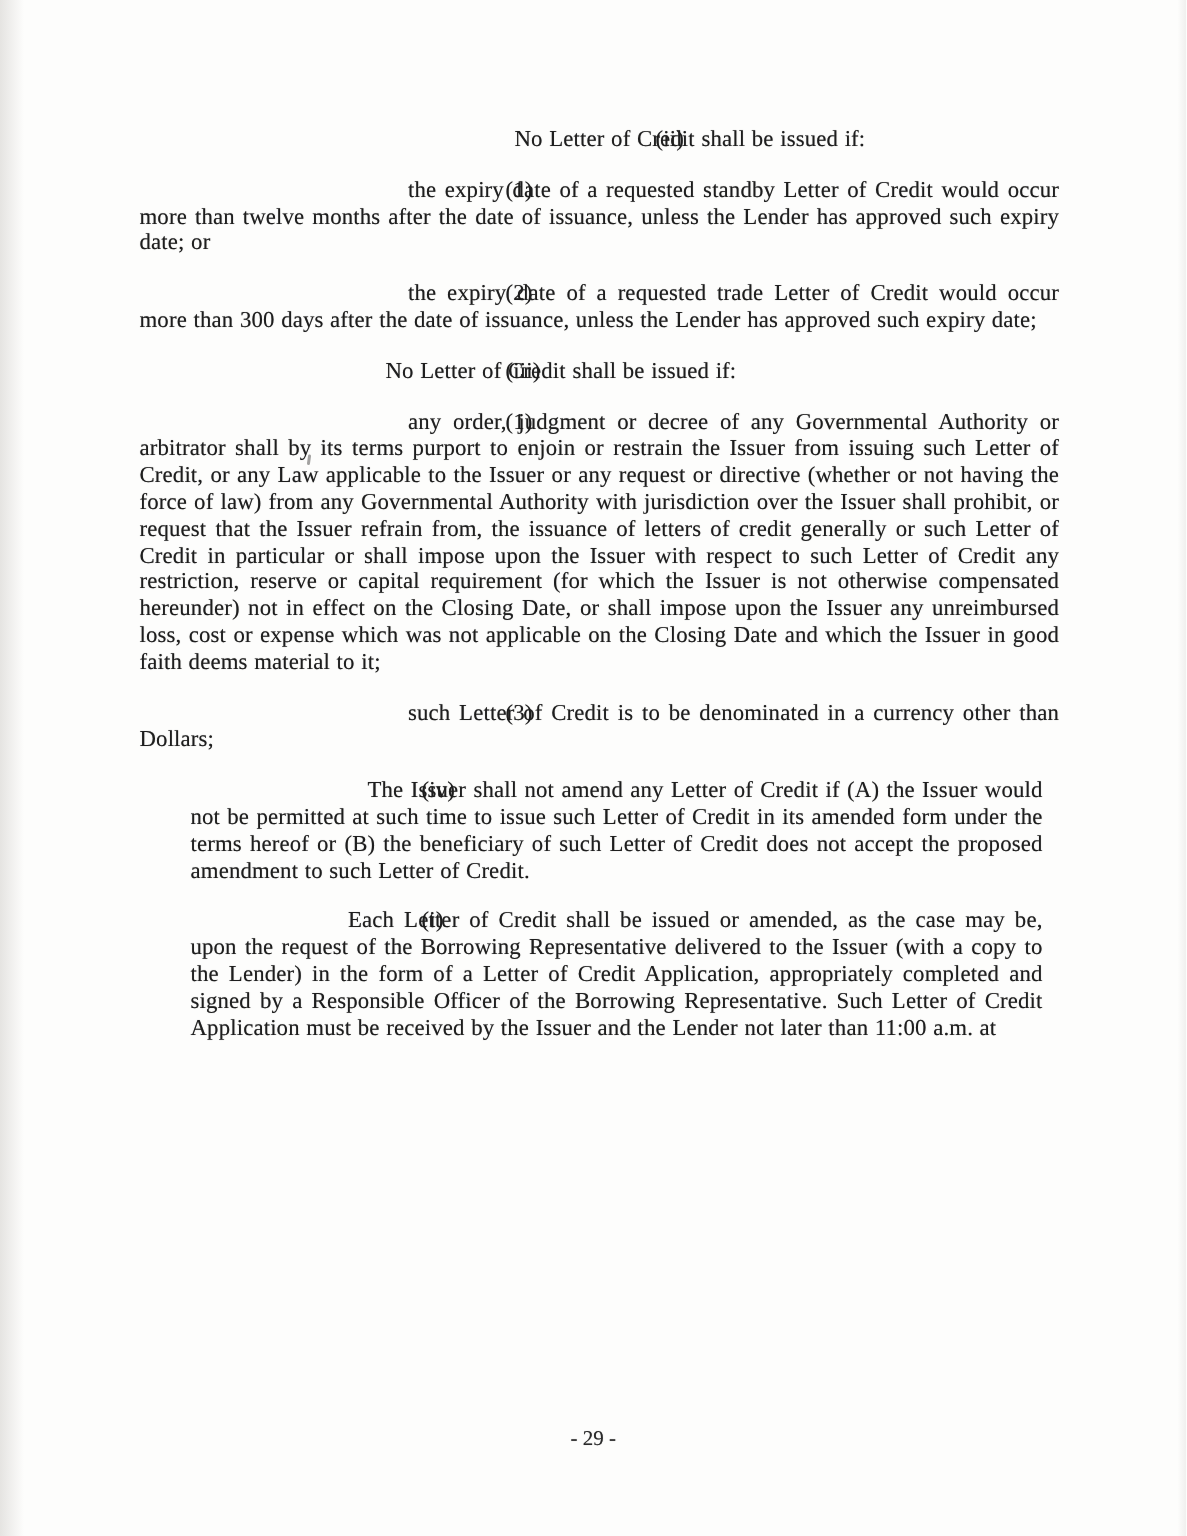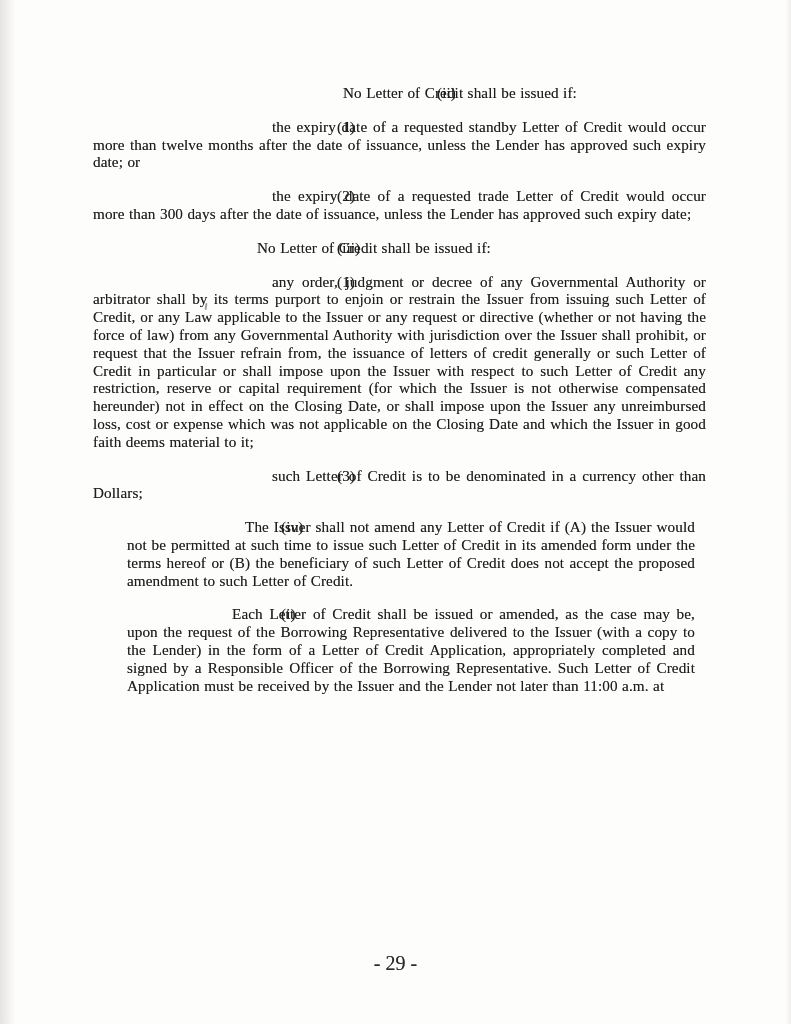--- a/index.html
+++ b/index.html
@@ -80,21 +80,21 @@
     background: rgba(90,88,85,0.55);
     border-radius: 1px;
     transform: rotate(8deg);
   }
   .footer {
     position: absolute;
     left: 0;
     top: 952px;
     width: 791px;
     text-align: center;
-    font-size: 20px;
+    font-size: 14px;
     color: #2a2a2a;
     text-shadow: 0 0 0.5px rgba(30,30,30,0.5);
   }
 </style>
 </head>
 <body>
 
 <div class="page">
   <div class="edge-left"></div>
   <div class="edge-right"></div>

